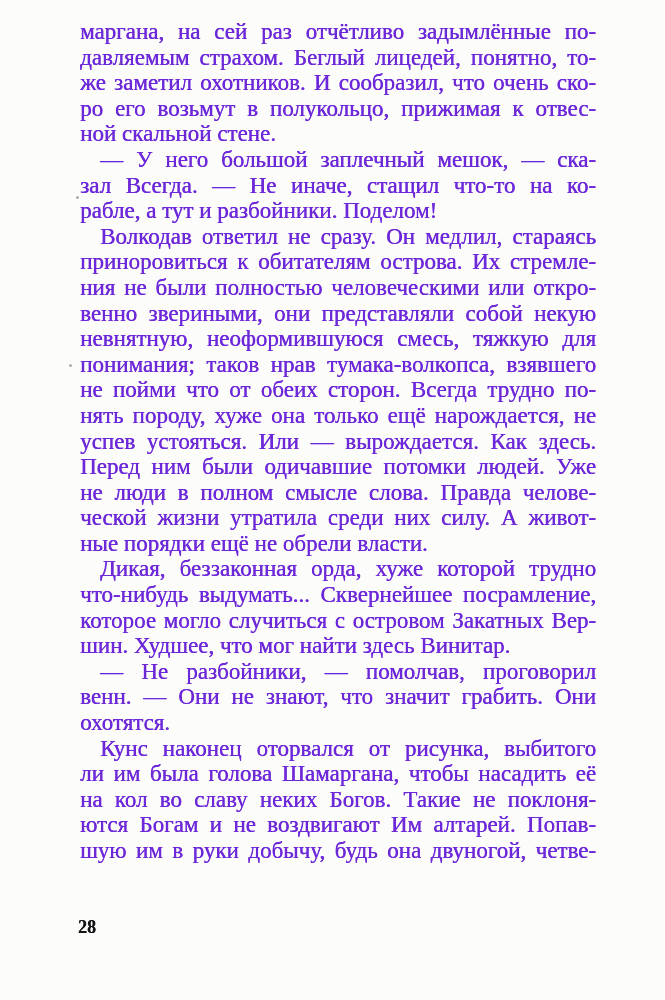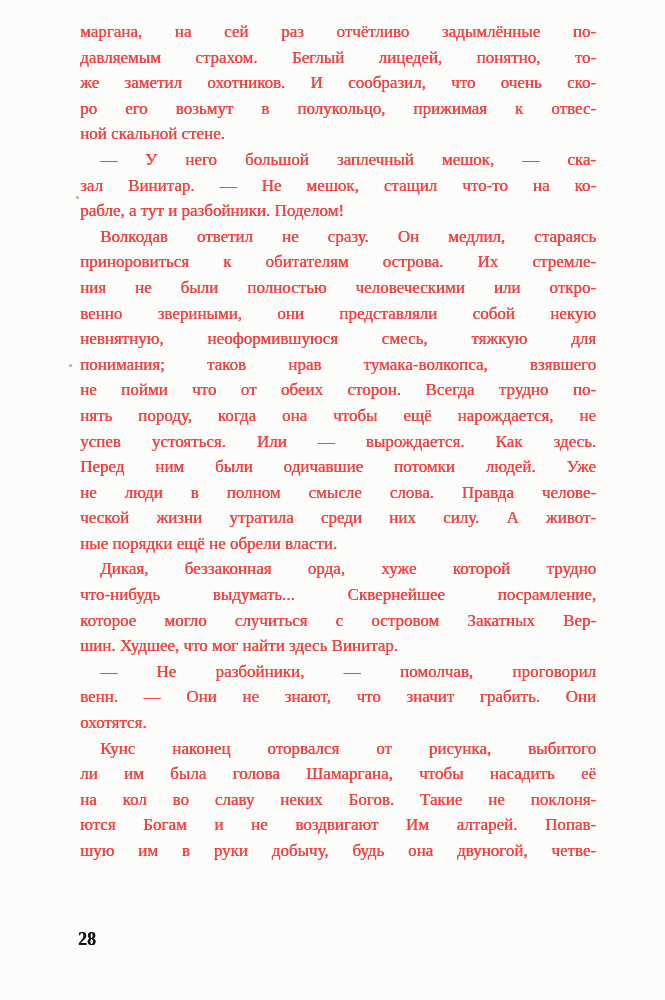--- a/index.html
+++ b/index.html
@@ -11,25 +11,25 @@
     overflow: hidden;
   }
   .text-block {
     position: absolute;
     left: 80px;
     top: 19px;
     width: 516px;
   }
   .line {
     font-family: "Liberation Serif", "DejaVu Serif", serif;
-    font-size: 17px;
+    font-size: 23px;
     line-height: 25.6px;
     height: 25.6px;
     overflow: hidden;
-    color: #ef4444;
+    color: #6d28d9;
     text-align: justify;
     text-align-last: justify;
     text-shadow: 0.4px 0 0 currentColor;
     white-space: normal;
   }
   .line.end {
     text-align: center;
     text-align-last: left;
   }
   .line.start {
@@ -37,21 +37,20 @@
   }
   .page-number {
     position: absolute;
     left: 78px;
     top: 917px;
     font-family: "Liberation Serif", "DejaVu Serif", serif;
     font-size: 18px;
     font-weight: bold;
     color: #141414;
     text-shadow: 0.3px 0 0 currentColor;
-    margin-top: 12px;
   }
   .speck {
     position: absolute;
     background: #6b6b66;
     border-radius: 50%;
     opacity: 0.55;
   }
   .speck.s1 { left: 76px;  top: 196px; width: 3px; height: 3px; }
   .speck.s2 { left: 69px;  top: 364px; width: 3px; height: 3px; }
   .speck.s3 { left: 119px; top: 62px;  width: 2px; height: 3px; }
@@ -60,30 +59,30 @@
 <body>
 
 <div class="page">
   <div class="text-block" id="text-block">
       <div class="line body">маргана, на сей раз отчётливо задымлённые по-</div>
       <div class="line body">давляемым страхом. Беглый лицедей, понятно, то-</div>
       <div class="line body">же заметил охотников. И сообразил, что очень ско-</div>
       <div class="line body">ро его возьмут в полукольцо, прижимая к отвес-</div>
       <div class="line end">ной скальной стене.</div>
       <div class="line start">— У него большой заплечный мешок, — ска-</div>
-      <div class="line body">зал Винитар. — Не мешок, стащил что-то на ко-</div>
+      <div class="line body">зал Всегда. — Не иначе, стащил что-то на ко-</div>
       <div class="line end">рабле, а тут и разбойники. Поделом!</div>
       <div class="line start">Волкодав ответил не сразу. Он медлил, стараясь</div>
       <div class="line body">приноровиться к обитателям острова. Их стремле-</div>
       <div class="line body">ния не были полностью человеческими или откро-</div>
       <div class="line body">венно звериными, они представляли собой некую</div>
       <div class="line body">невнятную, неоформившуюся смесь, тяжкую для</div>
       <div class="line body">понимания; таков нрав тумака-волкопса, взявшего</div>
       <div class="line body">не пойми что от обеих сторон. Всегда трудно по-</div>
-      <div class="line body">нять породу, когда она чтобы ещё нарождается, не</div>
+      <div class="line body">нять породу, хуже она только ещё нарождается, не</div>
       <div class="line body">успев устояться. Или — вырождается. Как здесь.</div>
       <div class="line body">Перед ним были одичавшие потомки людей. Уже</div>
       <div class="line body">не люди в полном смысле слова. Правда челове-</div>
       <div class="line body">ческой жизни утратила среди них силу. А живот-</div>
       <div class="line end">ные порядки ещё не обрели власти.</div>
       <div class="line start">Дикая, беззаконная орда, хуже которой трудно</div>
       <div class="line body">что-нибудь выдумать... Сквернейшее посрамление,</div>
       <div class="line body">которое могло случиться с островом Закатных Вер-</div>
       <div class="line end">шин. Худшее, что мог найти здесь Винитар.</div>
       <div class="line start">— Не разбойники, — помолчав, проговорил</div>

